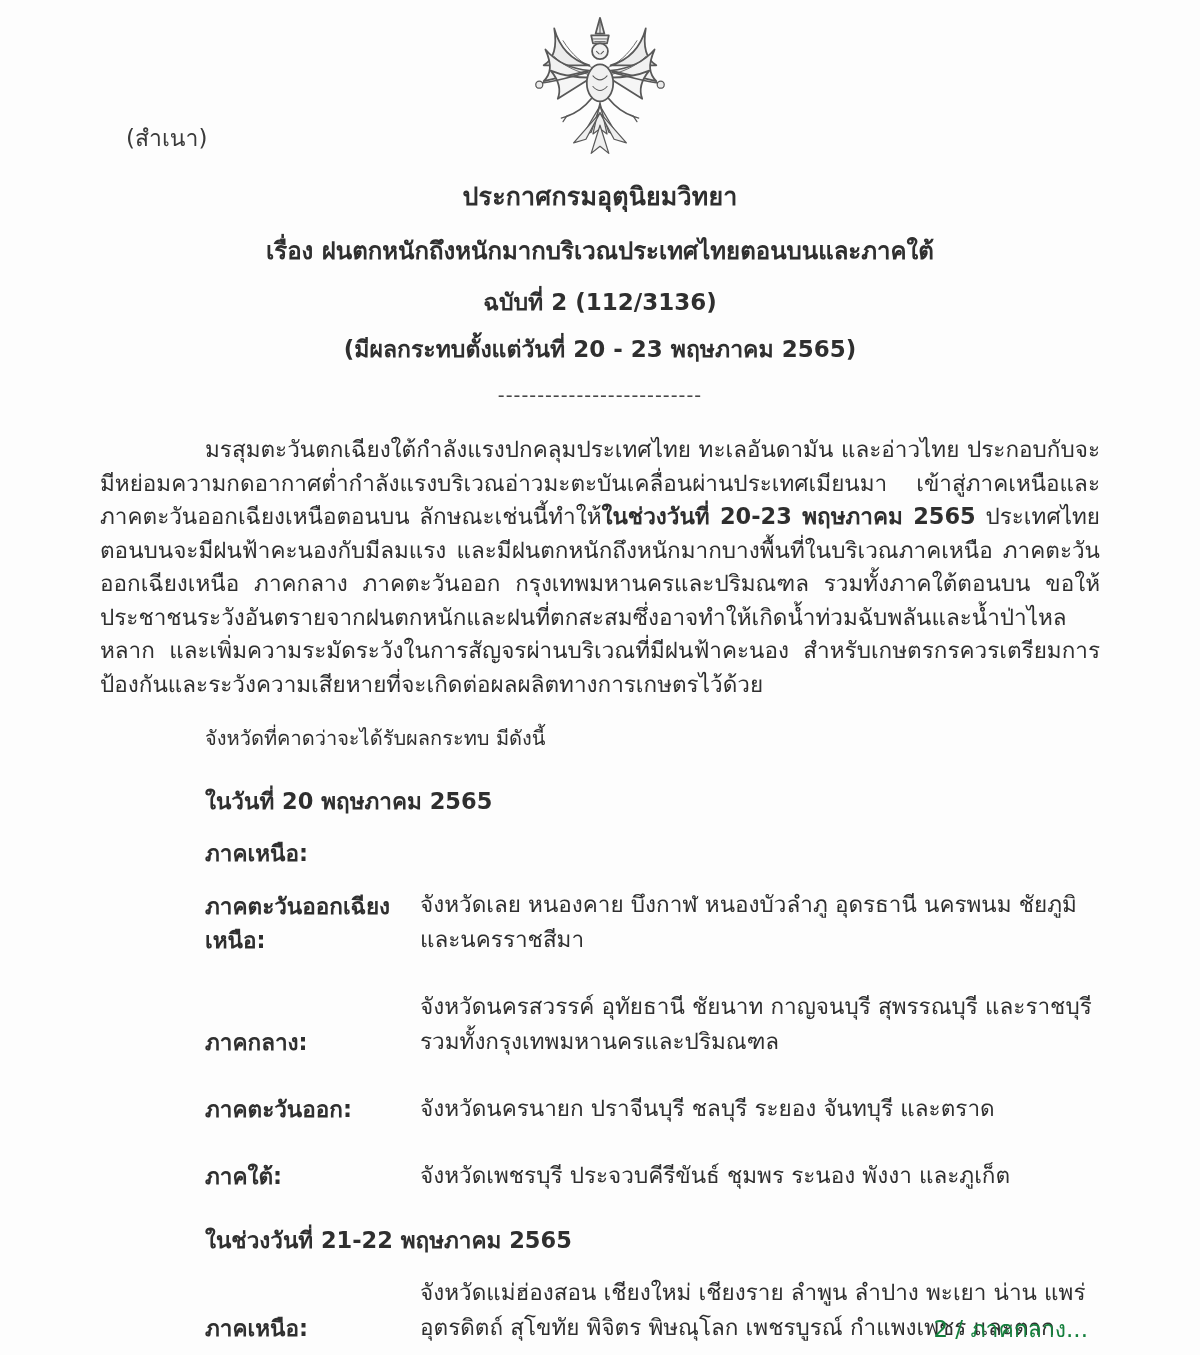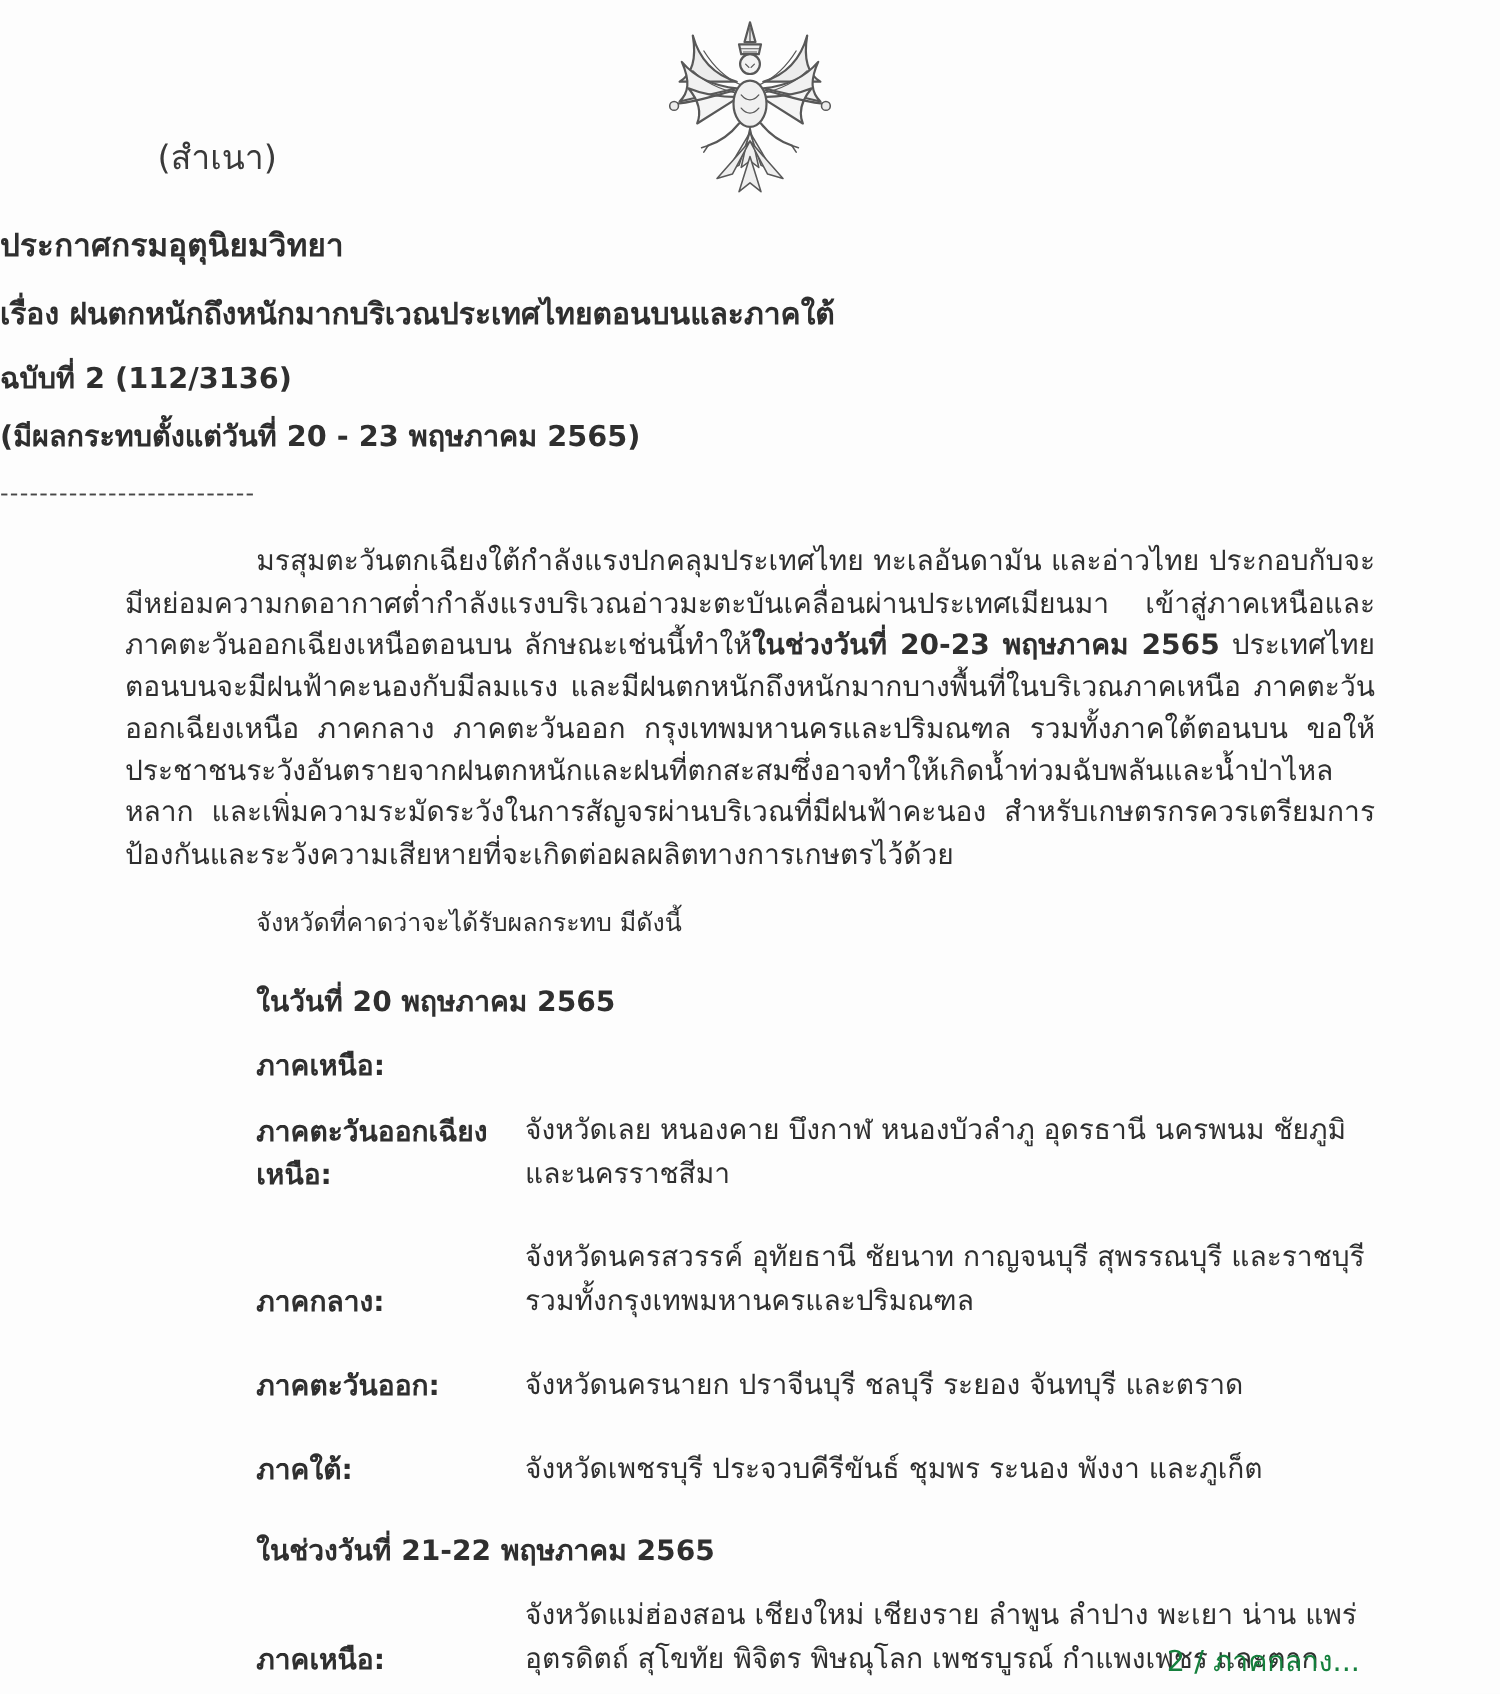--- a/index.html
+++ b/index.html
@@ -10,29 +10,29 @@
   }
   .page {
     position: relative;
     width: 1200px; height: 1355px;
     background: #fdfdfd;
     color: #2f2f2f;
     overflow: hidden;
   }
   .copy-label {
     position: absolute;
-    left: 126px; top: 104px;
-    font-size: 27px; color: #3a3a3a;
+    left: 126px; top: 120px;
+    font-size: 23px; color: #3a3a3a;
   }
   .emblem {
     display: block;
     width: 176px; height: 152px;
     margin: 14px auto 0 auto;
   }
-  .center-line { }
+  .center-line { text-align: center; }
   .doc-title   { margin-top: 10px; font-size: 25px; font-weight: 700; letter-spacing: .2px; }
   .doc-subject { margin-top: 15px; font-size: 24px; font-weight: 700; }
   .doc-issue   { margin-top: 14px; font-size: 23px; font-weight: 600; }
   .doc-effective { margin-top: 11px; font-size: 23px; font-weight: 600; }
   .doc-divider { margin-top: 17px; font-size: 19px; color: #474747; letter-spacing: 1px; }
   .paragraph {
     margin: 27px 100px 0 100px;
     font-size: 22.5px;
     line-height: 33.5px;
     text-align: justify;

